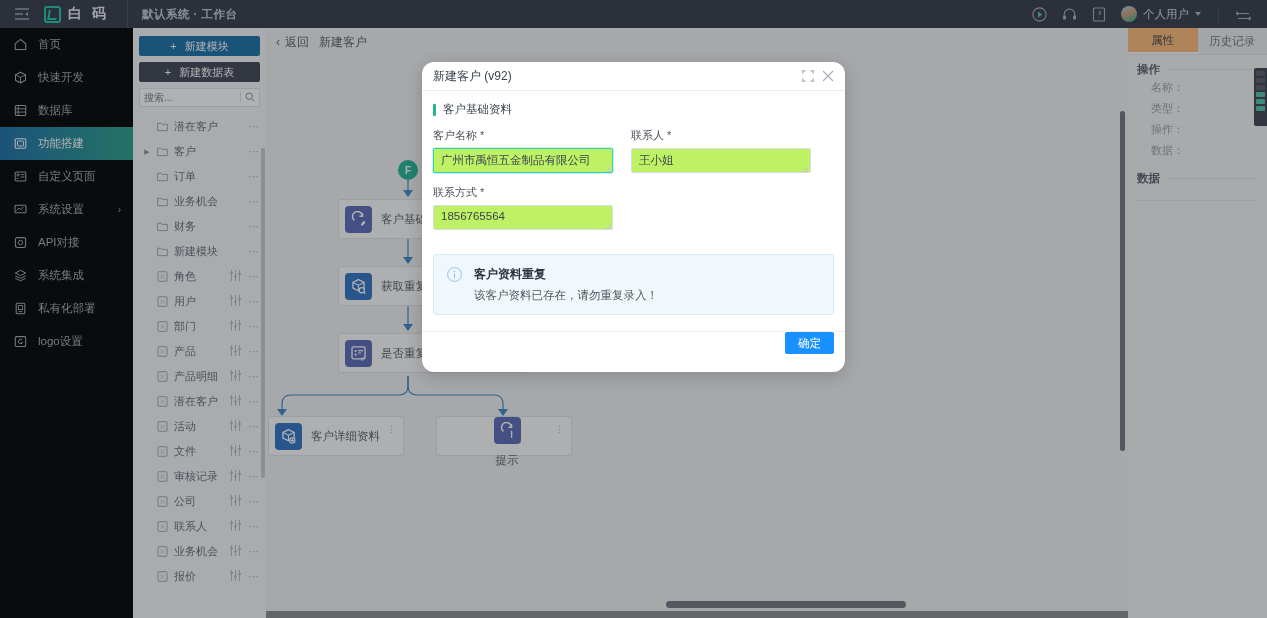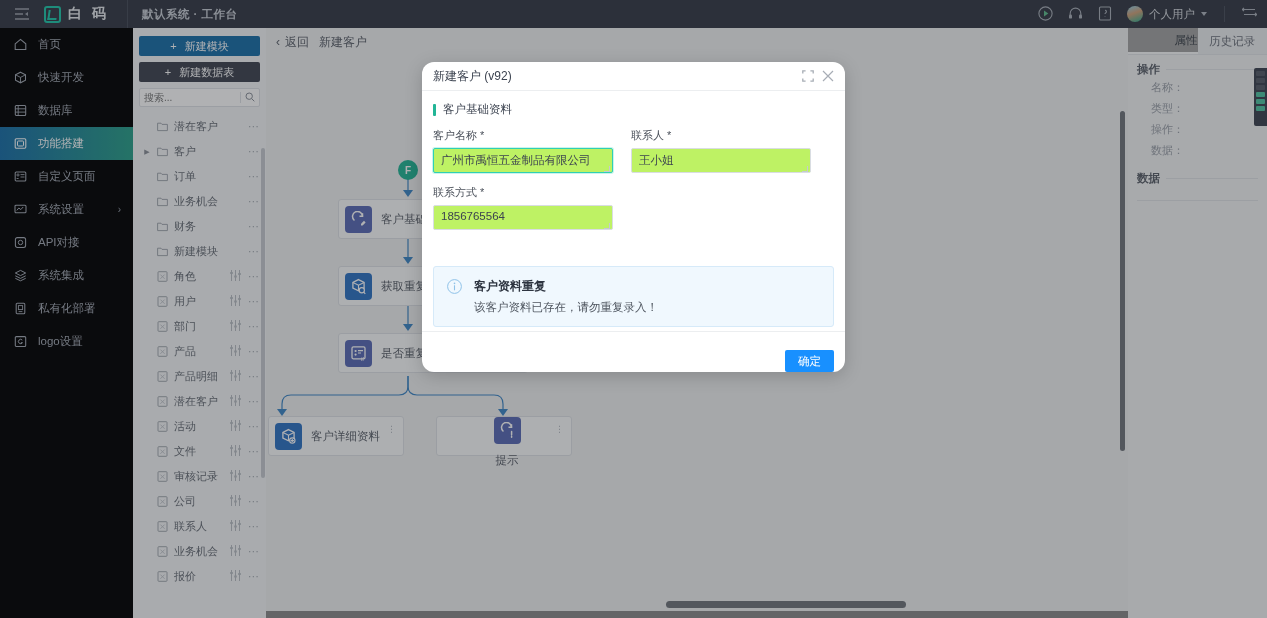--- a/index.html
+++ b/index.html
@@ -25,21 +25,21 @@
   }
   .tb-logo-mark::after {
     content: ""; position: absolute; left: 2px; top: 2.2px;
     width: 7px; height: 8px; border-left: 2.2px solid #1fc7a9; border-bottom: 2.2px solid #1fc7a9;
     transform: skewX(-8deg);
   }
   .tb-logo-text { color: #e7eaee; font-size: 14px; font-weight: bold; letter-spacing: 3px; }
   .tb-divider { width: 1px; height: 28px; background: #474d59; }
   .tb-breadcrumb { color: #c7ccd4; font-size: 11.5px; font-weight: bold; padding-left: 14px; letter-spacing: .5px; }
   .tb-spacer { flex: 1; }
-  .tb-icons { display: flex; align-items: flex-start; gap: 15px; padding-right: 10px; }
+  .tb-icons { display: flex; align-items: flex-end; gap: 15px; padding-right: 16px; }
   .tb-ic { color: #a9afb9; display: flex; align-items: center; justify-content: center; }
   .tb-user { display: flex; align-items: center; gap: 6px; color: #d6dae0; font-size: 11.5px; }
   .tb-avatar {
     width: 16px; height: 16px; border-radius: 50%;
     background: linear-gradient(160deg,#8ecfe8 0%, #cfa27a 45%, #2fae92 100%);
   }
   .caret-d { width: 0; height: 0; border-left: 3.5px solid transparent; border-right: 3.5px solid transparent; border-top: 4px solid #aeb4bd; }
   .tb-sep2 { width: 1px; height: 16px; background: #4b515d; margin: 0 2px; }
 
   
@@ -130,21 +130,21 @@
   
   .rightpanel {
     position: absolute; top: 28px; right: 0; width: 139px; height: 590px;
     background: #f3f4f5; z-index: 20;
   }
   .rp-tabs { display: flex; height: 27px; border-bottom: 1px solid #e2e5e8; }
   .rp-tab {
     flex: 1; display: flex; align-items: center; justify-content: center;
     font-size: 11.5px; color: #6a7079; background: #eceef0;
   }
-  .rp-tab.active { background: #a3a3a3; color: #3e444c; border-bottom: 2px solid #f9fafb; justify-content: flex-end; }
+  .rp-tab.active { background: #fdba74; color: #3e444c; border-bottom: 2px solid #f9fafb; }
   .rp-section { padding: 7px 9px 0 9px; }
   .rp-sec-title { display: flex; align-items: center; gap: 6px; font-size: 11.5px; color: #5a6069; font-weight: bold; }
   .rp-sec-title .line { flex: 1; height: 1px; background: #e0e3e6; }
   .rp-field { padding-left: 14px; font-size: 11px; color: #9aa0a8; height: 21px; display: flex; align-items: center; }
   .rp-clip {
     position: absolute; right: 0; top: 40px; width: 13px; height: 58px;
     background: #3d4350; border-radius: 2px 0 0 2px; padding: 3px 2px;
   }
   .rp-clip .bar { height: 5px; background: #555b68; margin-bottom: 2px; border-radius: 1px; }
   .rp-clip .bar.g { background: #4fc3a1; }
@@ -174,28 +174,28 @@
     font-size: 11.5px; color: #3c4350; padding: 4px 7px; outline: 0; resize: none;
     font-family: "Liberation Sans", sans-serif; background: #bef264; overflow: hidden;
   }
   .m-input.focused { border-color: #2fd0b4; box-shadow: 0 0 0 1px rgba(47,208,180,.25); }
   .m-field { margin-bottom: 9px; position: relative; }
   .m-field::after {
     content: ""; position: absolute; right: 3px; bottom: 4px; width: 5px; height: 5px;
     border-right: 1px solid #c4c9d0; border-bottom: 1px solid #c4c9d0;
   }
   .m-alert {
-    margin-top: 24px; background: #f0f8fe; border: 1px solid #d6eaf9; border-radius: 3px;
+    margin-top: 12px; background: #f0f8fe; border: 1px solid #d6eaf9; border-radius: 3px;
     padding: 11px 13px; display: flex; gap: 12px; align-items: flex-start;
   }
   .m-alert-ic { width: 15px; height: 15px; flex: 0 0 15px; margin-top: 1px; }
   .m-alert-title { font-size: 12px; color: #2d3440; font-weight: bold; margin-bottom: 5px; }
   .m-alert-text { font-size: 11.5px; color: #4e555f; }
   .m-foot {
-    height: 41px; border-top: 1px solid #eceef0; display: flex; align-items: flex-end;
+    height: 41px; border-top: 1px solid #eceef0; display: flex; align-items: flex-start;
     justify-content: flex-end; padding-right: 11px;
   }
   .m-ok {
     background: #1890ff; color: #fff; border: 0; border-radius: 2px;
     height: 22px; padding: 0 13px; font-size: 11.5px; cursor: pointer;
     font-family: "Liberation Sans", sans-serif;
   }
 </style>
 </head>
 <body>

